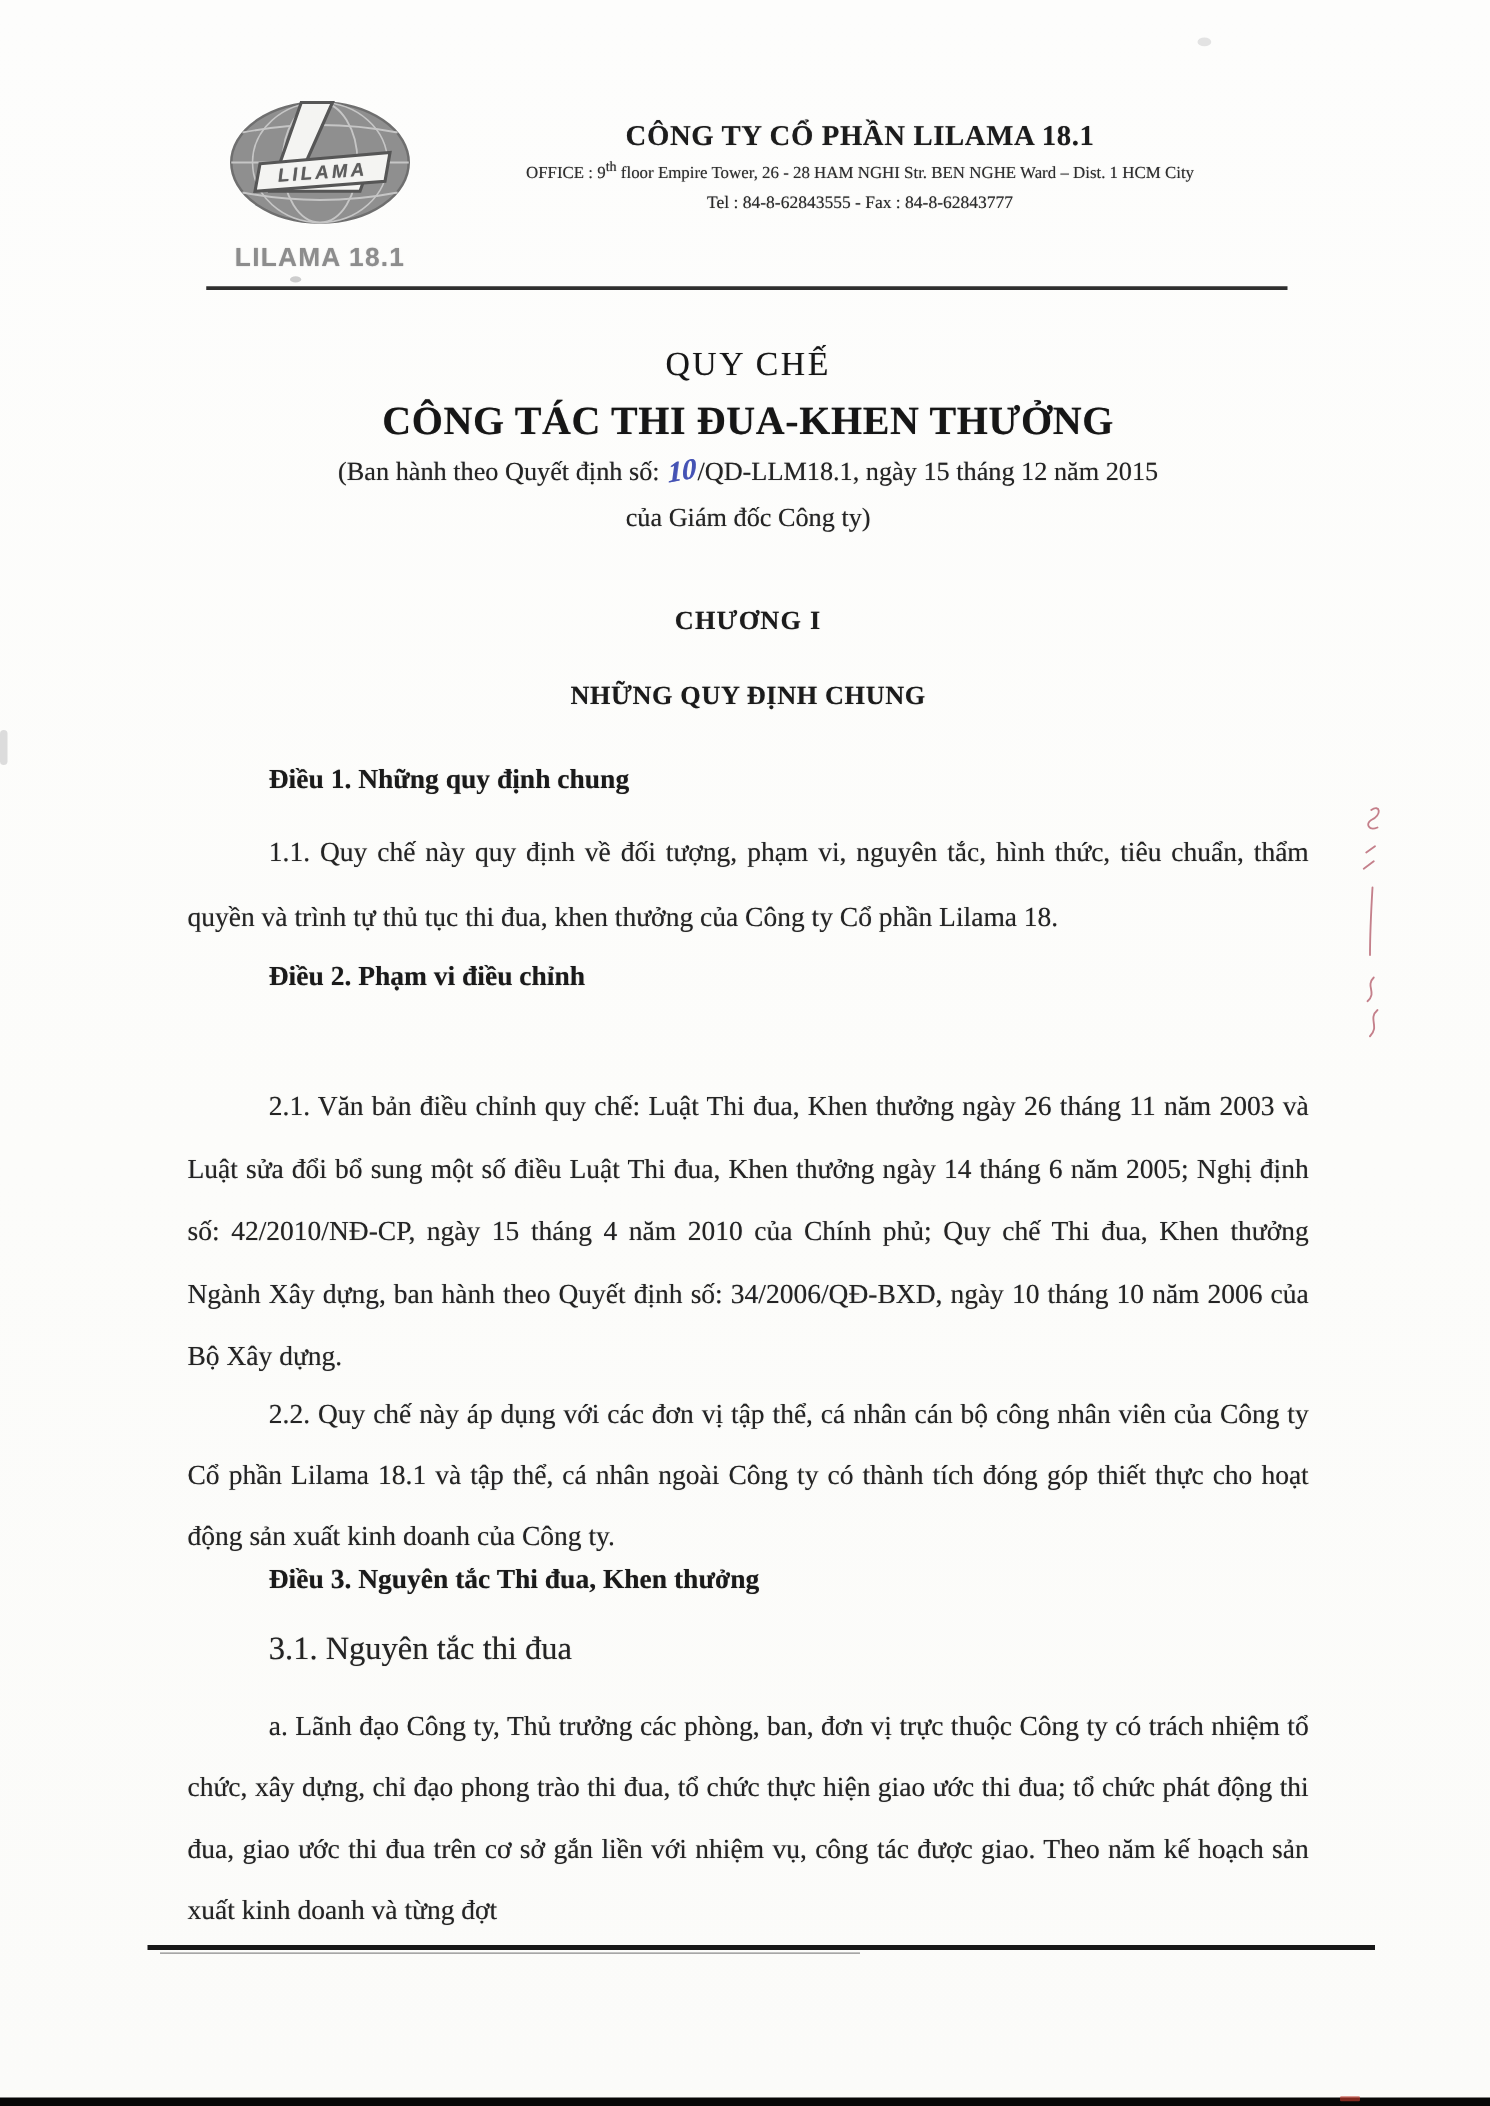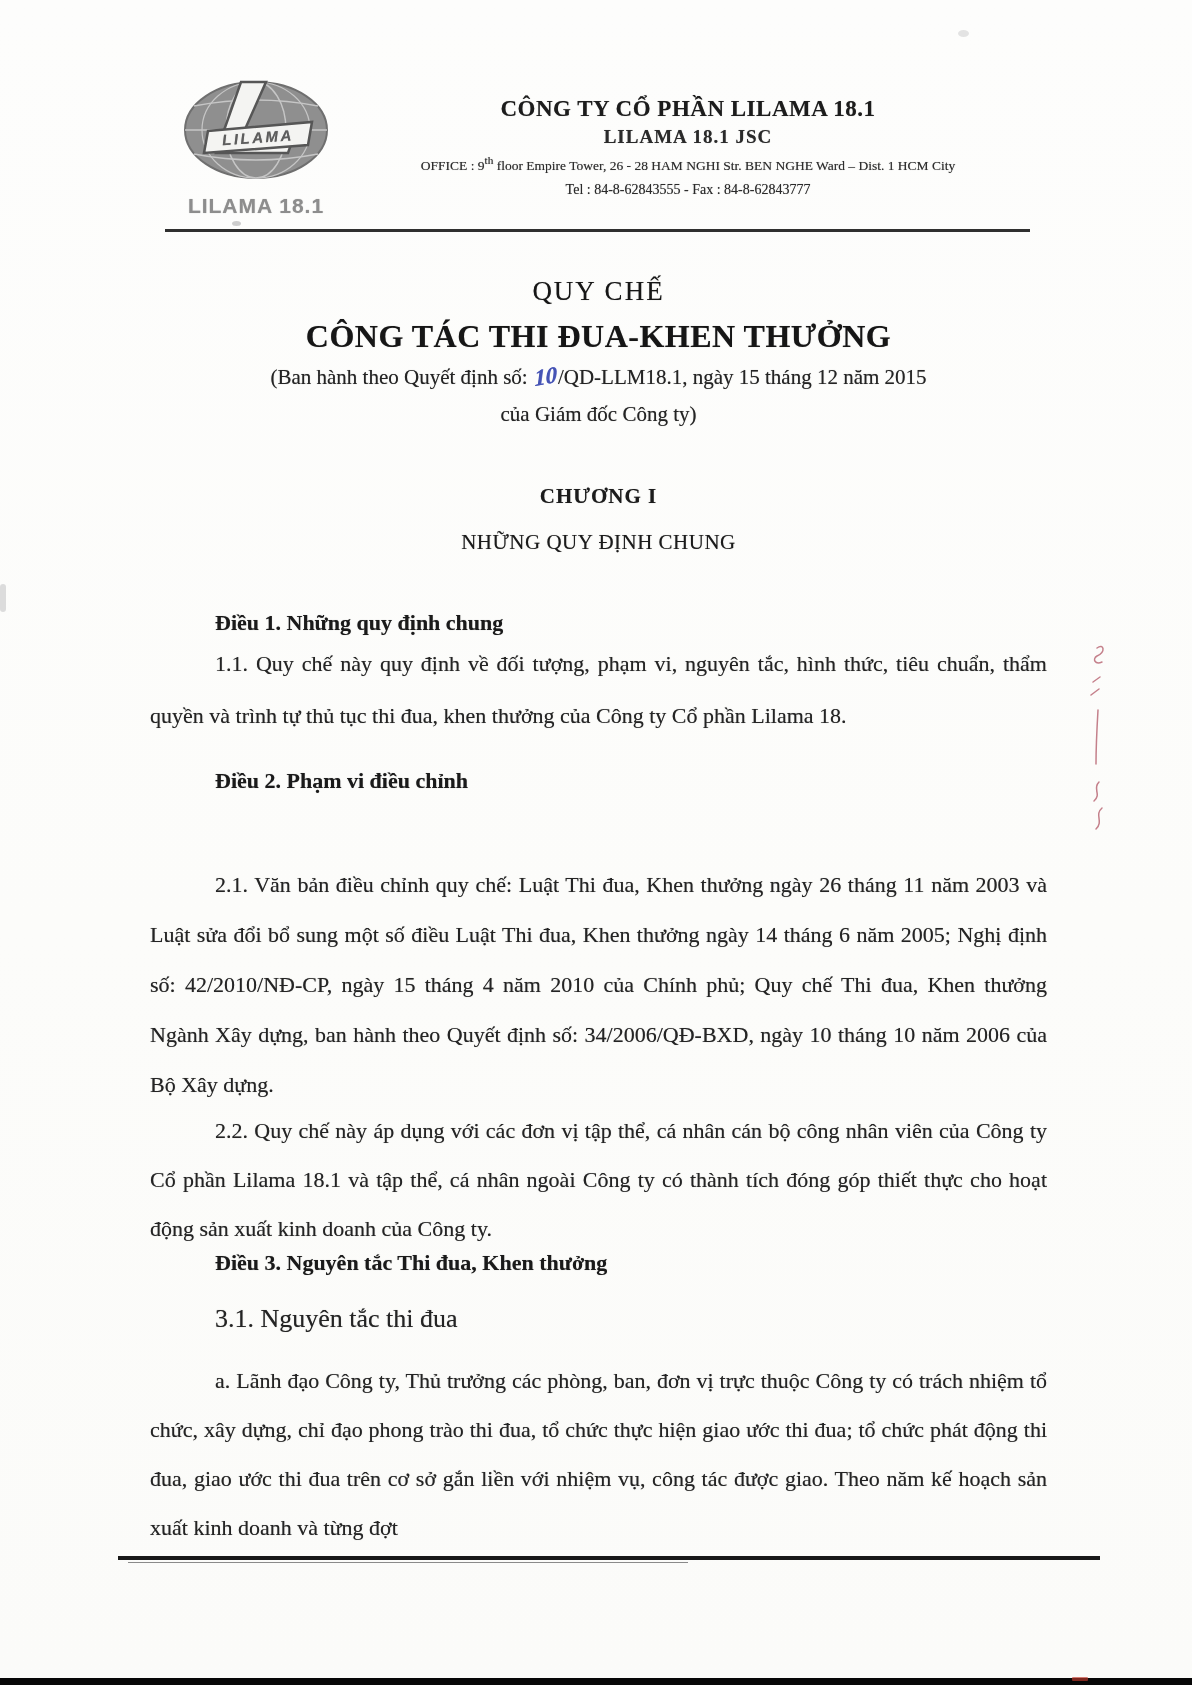--- a/index.html
+++ b/index.html
@@ -40,32 +40,32 @@
   .title-1 { top:276px; font-size:27px; font-weight:normal; letter-spacing:2px; color:#161616; }
   .title-2 { top:318px; font-size:32px; font-weight:bold; letter-spacing:0.5px; color:#161616; }
   .decree-1 { top:364px; font-size:21px; color:#242424; }
   .decree-2 { top:402px; font-size:21px; color:#242424; }
   .handwritten-no {
     display:inline-block; color:#4553b4; font-style:italic; font-weight:bold;
     transform:rotate(-10deg) skewX(-8deg); font-size:23px;
     text-shadow:0.5px 0 0 #6a75c9; padding:0 1px;
   }
   .chapter-no { top:484px; font-size:21px; font-weight:bold; letter-spacing:1px; color:#1b1b1b; }
-  .chapter-title { top:530px; font-size:21px; font-weight:normal; letter-spacing:0.5px; color:#1b1b1b; }
+  .chapter-title { top:544px; font-size:21px; font-weight:bold; letter-spacing:0.5px; color:#1b1b1b; }
 
   
   .article-h { font-size:22px; font-weight:bold; color:#1a1a1a; padding-left:65px; }
   .h-dieu1 { top:610px; }
   .h-dieu2 { top:768px; }
   .h-dieu3 { top:1250px; }
   .para { font-size:22px; text-align:justify; text-indent:65px; color:#242424; }
   .lh52 { line-height:52px; }
   .lh50 { line-height:50px; }
   .lh49 { line-height:49px; }
-  .p-11 { top:638px; }
+  .p-11 { top:656px; }
   .p-21 { top:860px; }
   .p-22 { top:1106px; }
   .p-31 { top:1304px; font-size:26px; padding-left:65px; color:#242424; }
   .p-a  { top:1356px; }
 
   
   .footer-rule {
     position:absolute; left:118px; top:1556px; width:982px; height:4px;
     background:#181818;
   }
@@ -98,21 +98,20 @@
       <ellipse cx="78" cy="54" rx="54" ry="48" fill="none" stroke="#c6c6c6" stroke-width="1.2"></ellipse>
       <polygon points="63,6 88,6 64,60 116,60 110,77 38,77 " fill="#f4f4f2" stroke="#565656" stroke-width="2.5"></polygon>
       <polygon points="30,55 134,46 130,69 26,77" fill="#f4f4f2" stroke="#565656" stroke-width="2.5"></polygon>
       <text x="44" y="67" transform="rotate(-4 78 60)" font-family="Liberation Sans, sans-serif" font-size="15" font-style="italic" font-weight="bold" letter-spacing="2.5" fill="#5d5d5d">LILAMA</text>
     </svg>
     <div class="logo-caption">LILAMA 18.1</div>
   </div>
 
   <div class="header-block">
     <div class="company-vi">CÔNG TY CỔ PHẦN LILAMA 18.1</div>
-    <div class="company-en">LILAMA 18.1 JSC</div>
     <div class="office-line"><span>OFFICE : 9</span><sup>th</sup><span> floor Empire Tower, 26 - 28 HAM NGHI Str.   BEN NGHE Ward – Dist. 1   HCM  City</span></div>
     <div class="tel-line">Tel : 84-8-62843555 - Fax : 84-8-62843777</div>
   </div>
 
   <div class="header-rule"></div>
 
   <div class="content-col t-center title-1" style="position:absolute;">QUY CHẾ</div>
   <div class="content-col t-center title-2" style="position:absolute;">CÔNG TÁC THI ĐUA-KHEN THƯỞNG</div>
   <div class="content-col t-center decree-1" style="position:absolute;"><span>(Ban hành theo Quyết định số: </span><span class="handwritten-no">10</span><span>/QD-LLM18.1, ngày 15 tháng 12 năm 2015</span></div>
   <div class="content-col t-center decree-2" style="position:absolute;">của Giám đốc Công ty)</div>

